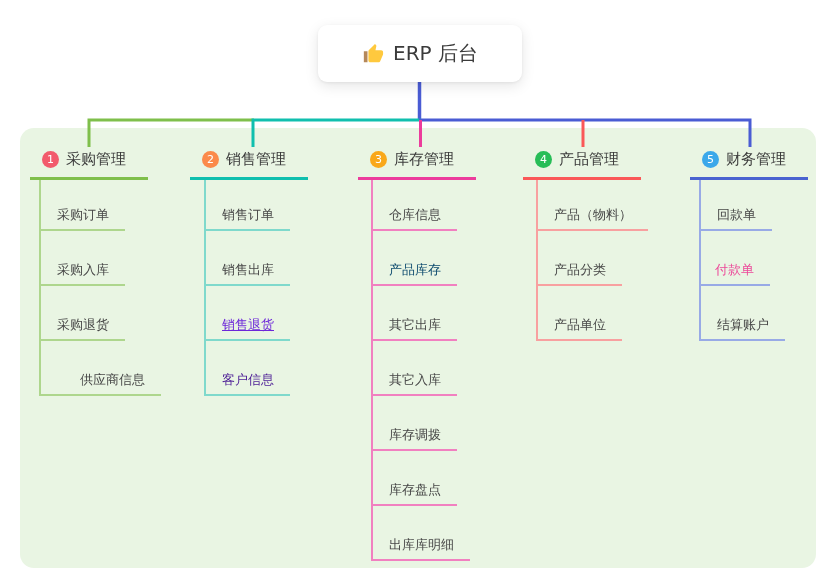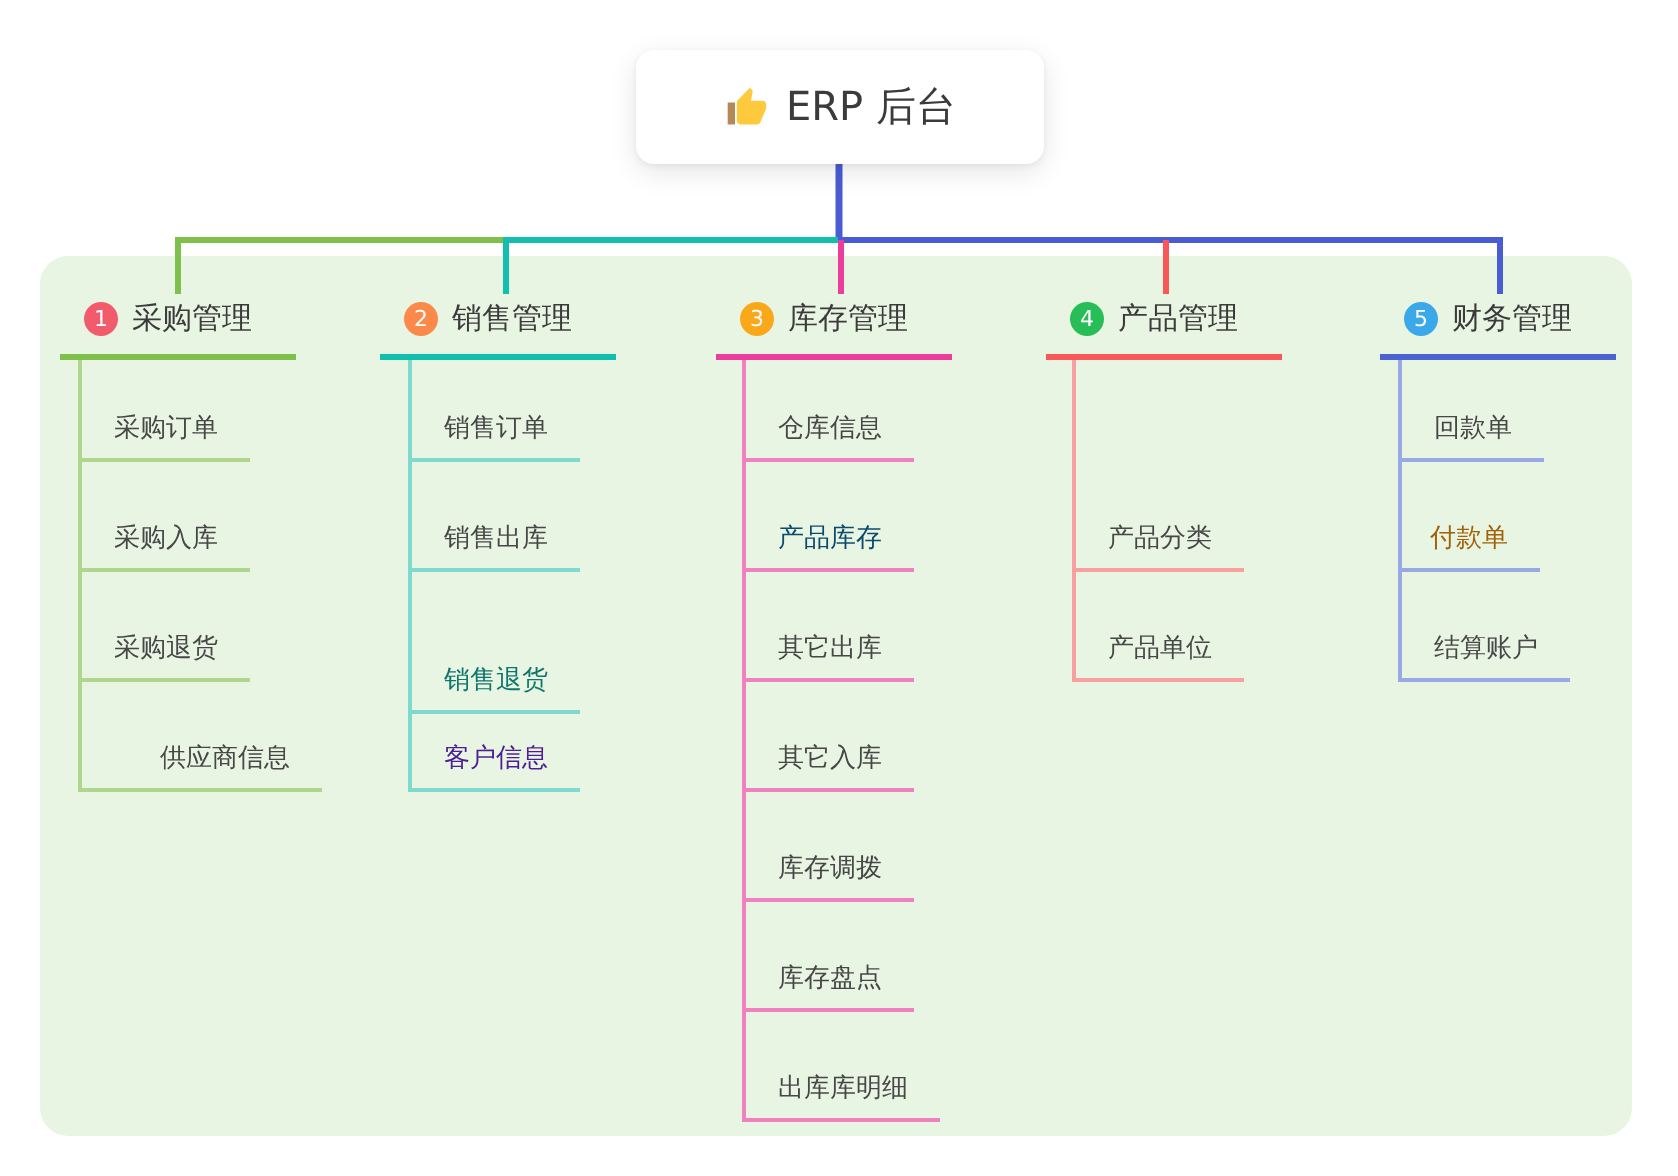--- a/index.html
+++ b/index.html
@@ -81,43 +81,44 @@
   <div class="child" style="left: 40px; top: 261px; border-bottom-color: rgb(174, 214, 141); color: rgb(71, 71, 71);">采购入库</div>
   <div class="child" style="left: 40px; top: 316px; border-bottom-color: rgb(174, 214, 141); color: rgb(71, 71, 71);">采购退货</div>
   <div class="child" style="left: 40px; top: 371px; border-bottom-color: rgb(174, 214, 141); color: rgb(71, 71, 71); padding-left: 40px;">供应商信息</div>
 
   <div class="branch-header" style="left: 190px; border-bottom-color: rgb(16, 191, 174); color: rgb(59, 59, 59);">
     <span class="badge" style="background-color: rgb(251, 138, 74);">2</span>
     <span>销售管理</span>
   </div>
   <div class="child" style="left: 205px; top: 206px; border-bottom-color: rgb(127, 217, 204); color: rgb(71, 71, 71);">销售订单</div>
   <div class="child" style="left: 205px; top: 261px; border-bottom-color: rgb(127, 217, 204); color: rgb(71, 71, 71);">销售出库</div>
-  <div class="child" style="left: 205px; top: 332px; border-bottom-color: rgb(127, 217, 204); color: #0f766e;">销售退货</div>
+  <div class="child" style="left: 205px; top: 316px; border-bottom-color: rgb(127, 217, 204); color: #6d28d9; text-decoration: underline;">销售退货</div>
   <div class="child" style="left: 205px; top: 371px; border-bottom-color: rgb(127, 217, 204); color: #4c1d95;">客户信息</div>
 
   <div class="branch-header" style="left: 358px; border-bottom-color: rgb(236, 60, 156); color: rgb(59, 59, 59);">
     <span class="badge" style="background-color: rgb(249, 168, 26);">3</span>
     <span>库存管理</span>
   </div>
   <div class="child" style="left: 372px; top: 206px; border-bottom-color: rgb(241, 128, 192); color: rgb(71, 71, 71);">仓库信息</div>
   <div class="child" style="left: 372px; top: 261px; border-bottom-color: rgb(241, 128, 192); color: #0c4a6e; text-align: right;">产品库存</div>
   <div class="child" style="left: 372px; top: 316px; border-bottom-color: rgb(241, 128, 192); color: rgb(71, 71, 71);">其它出库</div>
   <div class="child" style="left: 372px; top: 371px; border-bottom-color: rgb(241, 128, 192); color: rgb(71, 71, 71);">其它入库</div>
   <div class="child" style="left: 372px; top: 426px; border-bottom-color: rgb(241, 128, 192); color: rgb(71, 71, 71);">库存调拨</div>
   <div class="child" style="left: 372px; top: 481px; border-bottom-color: rgb(241, 128, 192); color: rgb(71, 71, 71);">库存盘点</div>
   <div class="child" style="left: 372px; top: 536px; border-bottom-color: rgb(241, 128, 192); color: rgb(71, 71, 71);">出库库明细</div>
 
   <div class="branch-header" style="left: 523px; border-bottom-color: rgb(250, 88, 88); color: rgb(59, 59, 59);">
     <span class="badge" style="background-color: rgb(39, 189, 87);">4</span>
     <span>产品管理</span>
   </div>
+  <div class="child" style="left: 537px; top: 206px; border-bottom-color: rgb(248, 160, 160); color: rgb(71, 71, 71);">产品（物料）</div>
   <div class="child" style="left: 537px; top: 261px; border-bottom-color: rgb(248, 160, 160); color: rgb(71, 71, 71);">产品分类</div>
   <div class="child" style="left: 537px; top: 316px; border-bottom-color: rgb(248, 160, 160); color: rgb(71, 71, 71);">产品单位</div>
 
   <div class="branch-header" style="left: 690px; border-bottom-color: rgb(74, 99, 208); color: rgb(59, 59, 59);">
     <span class="badge" style="background-color: rgb(59, 168, 234);">5</span>
     <span>财务管理</span>
   </div>
   <div class="child" style="left: 700px; top: 206px; border-bottom-color: rgb(152, 170, 230); color: rgb(71, 71, 71);">回款单</div>
-  <div class="child" style="left: 700px; top: 261px; border-bottom-color: rgb(152, 170, 230); color: #a16207; padding-left: 15px;">付款单</div>
+  <div class="child" style="left: 700px; top: 261px; border-bottom-color: rgb(152, 170, 230); color: #ec4899; padding-left: 15px;">付款单</div>
   <div class="child" style="left: 700px; top: 316px; border-bottom-color: rgb(152, 170, 230); color: rgb(71, 71, 71);">结算账户</div>
 
 </div>
 
 </body></html>

